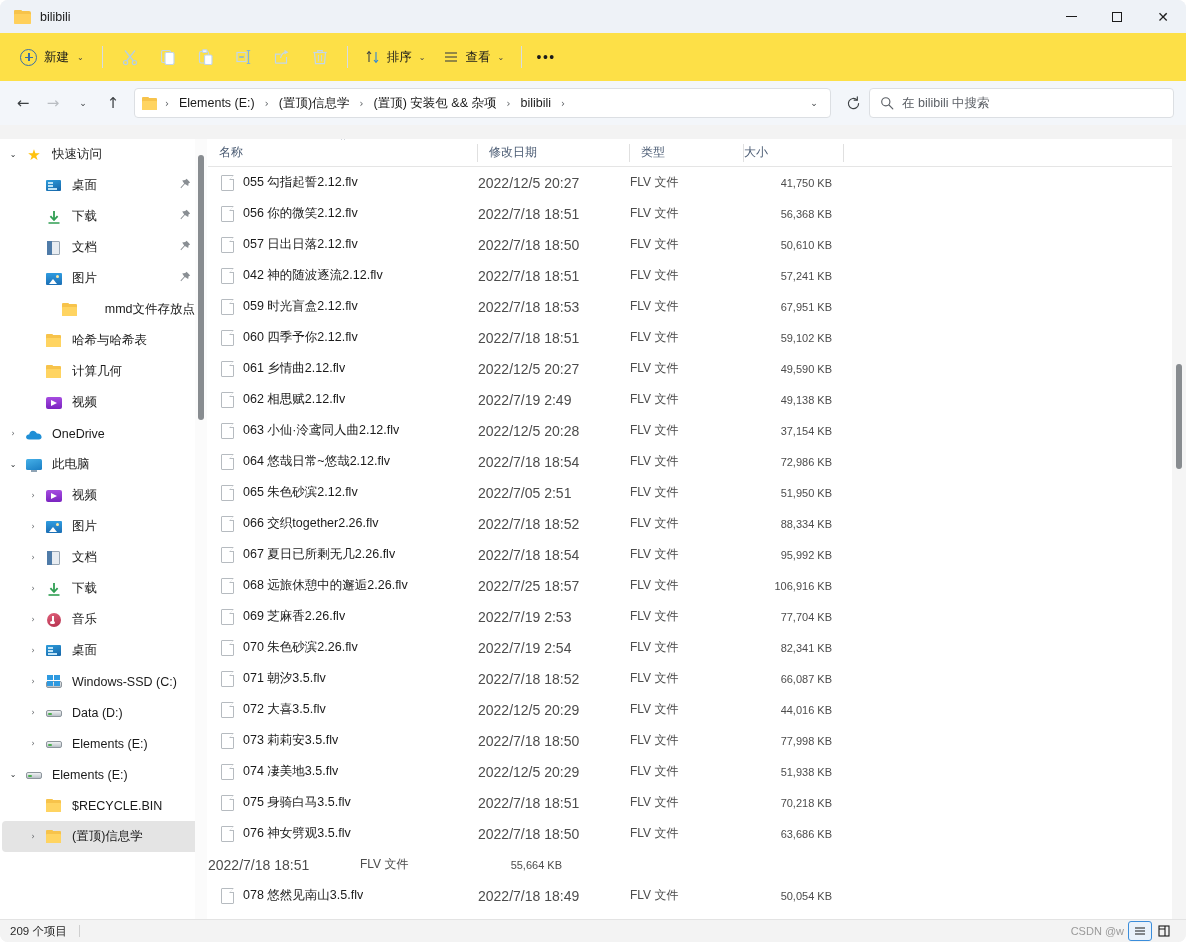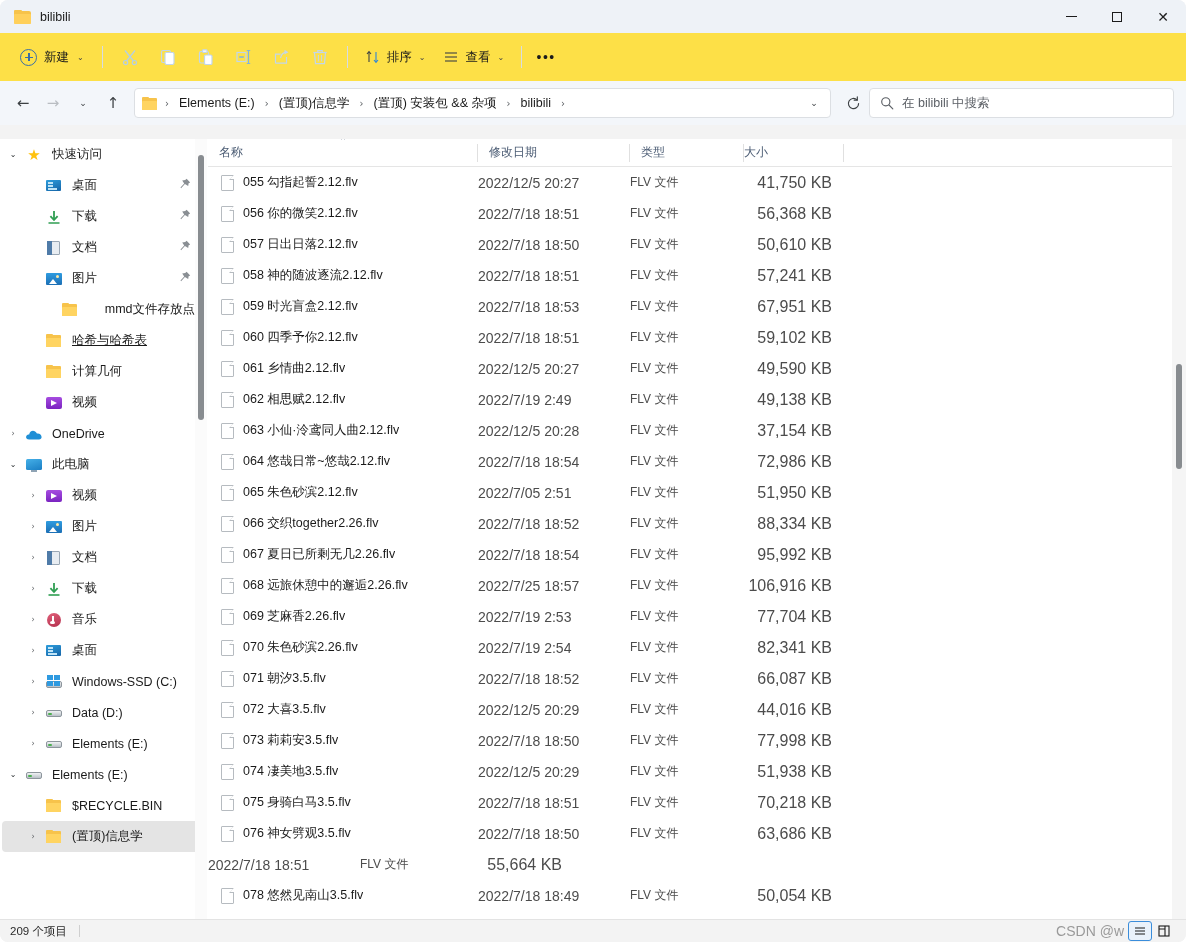--- a/index.html
+++ b/index.html
@@ -222,35 +222,35 @@
     content: ''; position: absolute; right: -1px; top: -1px;
     width: 0; height: 0; border-left: 5px solid transparent; border-bottom: 5px solid #b6bbc0;
   }
   .filecard::before {
     content: ''; position: absolute; right: -1px; top: -1px;
     width: 0; height: 0; border-left: 4px solid transparent; border-bottom: 4px solid #ffffff; z-index: 2;
   }
   .fname { white-space: nowrap; overflow: hidden; }
   .cell-date { width: 152px; font-size: 14px; color: #4c4c4c; }
   .cell-type { width: 114px; font-size: 12px; color: #4c4c4c; }
-  .cell-size { width: 100px; font-size: 16px; color: #4c4c4c; text-align: right; padding-right: 12px; }
+  .cell-size { width: 100px; font-size: 11px; color: #4c4c4c; text-align: right; padding-right: 12px; }
 
   .fp-scroll-track { position: absolute; right: 0; top: 0; width: 14px; height: 780px; background: #f5f5f5; }
   .fp-scroll-thumb { position: absolute; right: 4px; top: 225px; width: 6px; height: 105px; background: #888c90; border-radius: 3px; }
 
   
   .statusbar {
     position: absolute; left: 0; bottom: 0; width: 1186px; height: 23px;
     background: #f3f3f3; border-top: 1px solid #e3e3e3;
     display: flex; align-items: center; padding: 0 10px;
     font-size: 11.5px; color: #2b2b2b;
   }
   .status-sep { width: 1px; height: 12px; background: #cfcfcf; margin-left: 12px; }
   .status-right { margin-left: auto; display: flex; align-items: center; gap: 0px; position: relative; }
-  .watermark { font-size: 14px; color: #9a9a9a; margin-right: 4px; white-space: nowrap; }
+  .watermark { font-size: 11px; color: #9a9a9a; margin-right: 4px; white-space: nowrap; }
   .viewbtn {
     width: 24px; height: 20px; display: flex; align-items: center; justify-content: center;
     cursor: default; border-radius: 3px;
   }
   .viewbtn.active { border: 1px solid #3a8ddb; background: #e9f2fb; }
 </style>
 </head>
 <body>
 
 <div id="app">
@@ -462,21 +462,21 @@
           </div>
           <div class="sb-item" style="padding-left: 20px; justify-content: space-between;">
             <span class="sb-arrow"></span>
             <span class="sb-ic ic-folder">
               <span class="f1"></span>
               <span class="f2"></span>
               <span class="f3"></span>
             </span>
             <span class="sb-label">mmd文件存放点</span>
           </div>
-          <div class="sb-item" style="padding-left: 20px; text-decoration: underline;">
+          <div class="sb-item" style="padding-left: 20px;">
             <span class="sb-arrow"></span>
             <span class="sb-ic ic-folder">
               <span class="f1"></span>
               <span class="f2"></span>
               <span class="f3"></span>
             </span>
             <span class="sb-label">哈希与哈希表</span>
           </div>
           <div class="sb-item" style="padding-left: 20px;">
             <span class="sb-arrow"></span>
@@ -670,21 +670,21 @@
               <span class="filecard"></span>
               <span class="fname">057 日出日落2.12.flv</span>
             </div>
             <div class="cell-date">2022/7/18 18:50</div>
             <div class="cell-type">FLV 文件</div>
             <div class="cell-size">50,610 KB</div>
           </div>
           <div class="row">
             <div class="cell-name">
               <span class="filecard"></span>
-              <span class="fname">058 神的随波逐流2.12.flv</span>
+              <span class="fname">042 神的随波逐流2.12.flv</span>
             </div>
             <div class="cell-date">2022/7/18 18:51</div>
             <div class="cell-type">FLV 文件</div>
             <div class="cell-size">57,241 KB</div>
           </div>
           <div class="row">
             <div class="cell-name">
               <span class="filecard"></span>
               <span class="fname">059 时光盲盒2.12.flv</span>
             </div>

